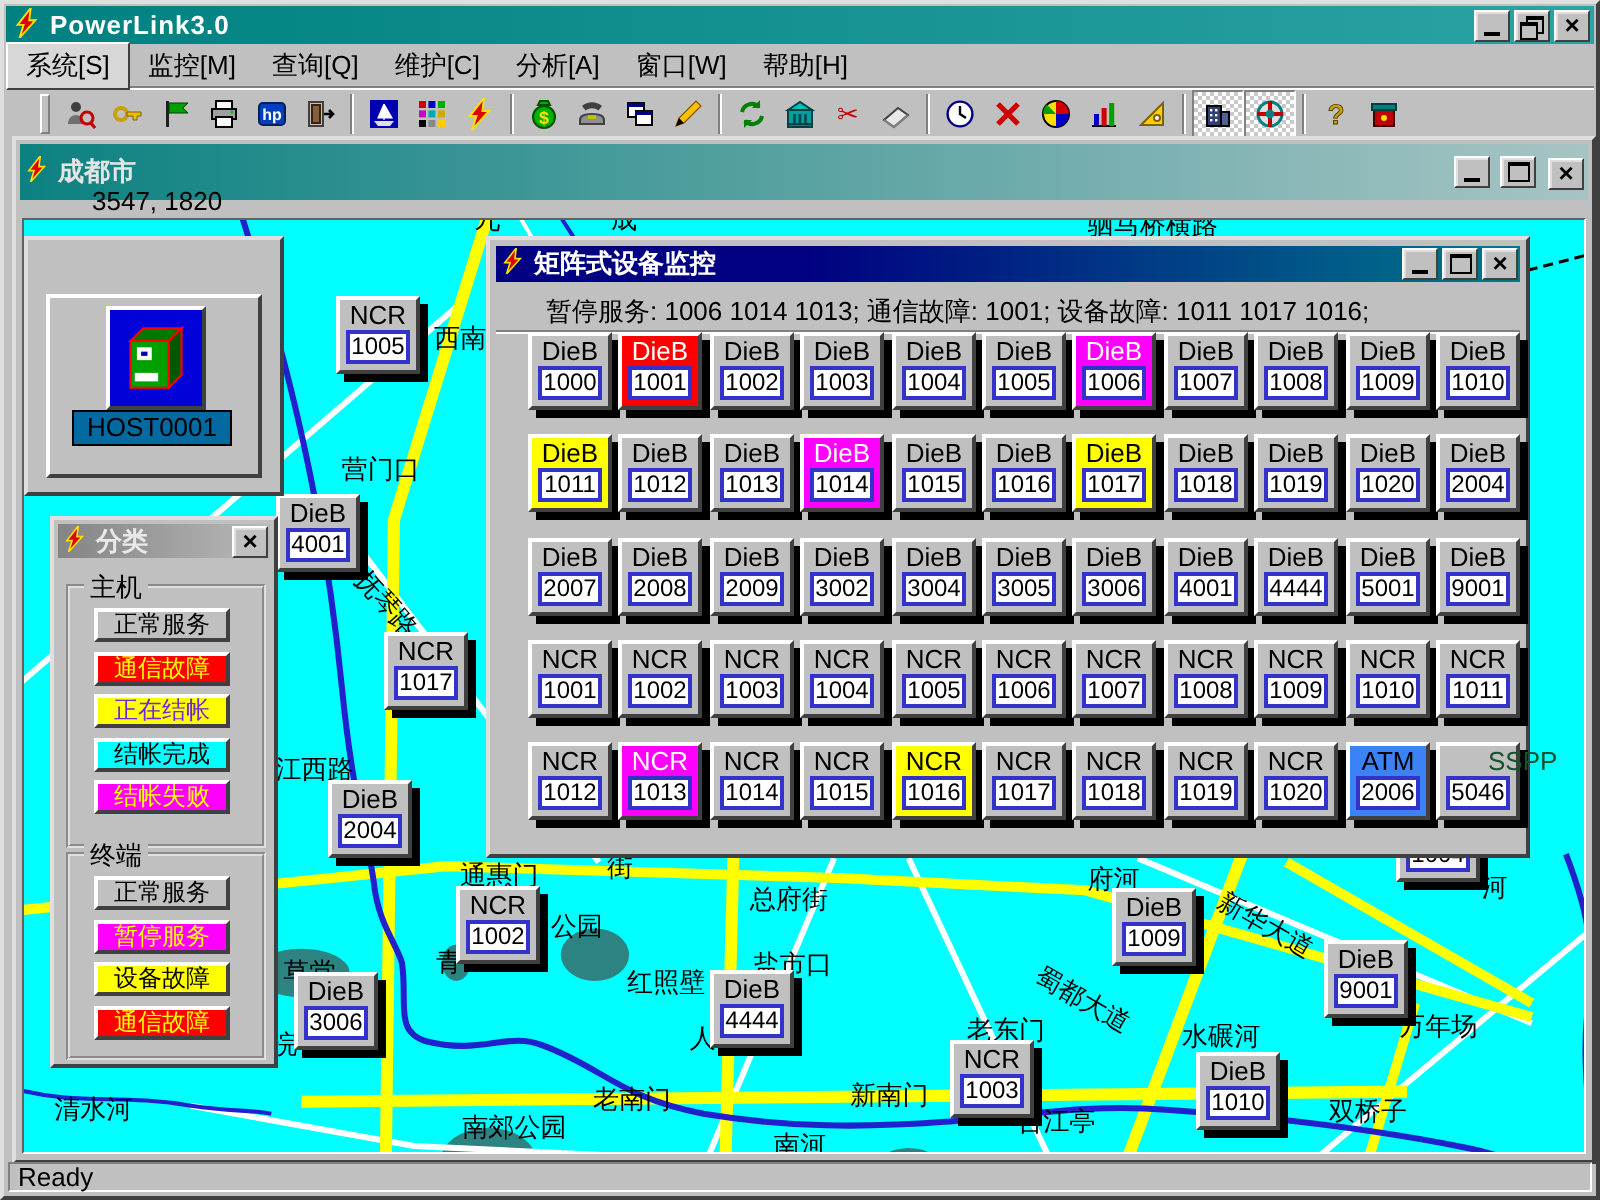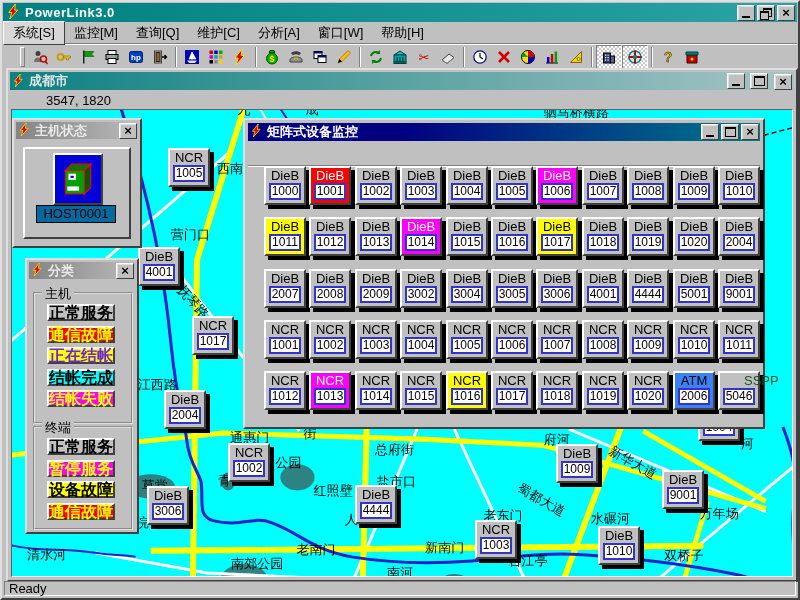--- a/index.html
+++ b/index.html
@@ -27,22 +27,22 @@
            border-bottom:1px solid #808080;box-shadow:0 1px 0 #fff;margin-left:16px;}
   .tgrip{width:3px;height:18px;border:1px solid;border-color:#fff #808080 #808080 #fff;margin:0 3px 0 1px;}
   .tsep{width:0;height:20px;border-left:1px solid #808080;border-right:1px solid #fff;margin:0 3px;}
   .tbtn{width:24px;height:22px;display:flex;align-items:center;justify-content:center;}
   .tbtn.pressed{border:1px solid;border-color:#808080 #fff #fff #808080;
        background:repeating-conic-gradient(#ffffff 0% 25%,#c9c9c9 0% 50%) 0 0/4px 4px;}
   .tbtn svg{width:16px;height:16px;}
   
   #mapwin{position:absolute;left:6px;top:68px;width:788px;height:510px;
           border:2px solid;border-color:#dfdfdf #404040 #404040 #dfdfdf;background:#c0c0c0;}
-  #mapwin .mw-title{position:absolute;left:2px;top:2px;right:2px;height:18px;
-          background:linear-gradient(90deg,#0c8181,#a7c4c4);display:flex;align-items:flex-end;padding-left:2px;}
+  #mapwin .mw-title{position:absolute;left:2px;top:2px;right:2px;height:28px;
+          background:linear-gradient(90deg,#0c8181,#a7c4c4);display:flex;align-items:center;padding-left:2px;}
   #mapwin .mw-title .ttl{color:#e4e4e4;font-weight:bold;margin-left:4px;}
   #mapwin .mw-strip{position:absolute;left:2px;top:21px;right:2px;height:17px;}
   #mapwin .mw-strip span{position:absolute;top:2px;}
   #coords{left:36px;} #mapstatus{left:140px;margin-top:47px;}
   #mapview{position:absolute;left:3px;right:3px;top:39px;bottom:3px;
            border:1px solid;border-color:#606060 #fff #fff #606060;background:#00ffff;overflow:hidden;}
   #mapview svg{display:block;}
   .ml{font-family:"Liberation Sans","DejaVu Sans",sans-serif;font-size:13px;fill:#000;}
   
   .dev{position:absolute;width:38px;box-shadow:4px 4px 0 #000;background:#c0c0c0;
@@ -61,21 +61,21 @@
   #hosticonbtn{position:absolute;left:28px;top:4px;width:46px;height:48px;
              border:2px solid;border-color:#fff #404040 #404040 #fff;background:#0000d8;
              display:flex;align-items:center;justify-content:center;}
   #hostlabel{position:absolute;left:11px;top:56px;width:78px;height:16px;border:1px solid #000;
              background:#0369a1;text-align:center;line-height:16px;font-weight:normal;}
   #claswin{left:25px;top:258px;width:110px;height:272px;}
   .grp{position:absolute;left:6px;width:96px;border:2px groove #dfdfdf;}
   .grp .gl{position:absolute;top:-9px;left:7px;background:#c0c0c0;padding:0 3px;}
   #grp0{top:32px;height:128px;} #grp1{top:166px;height:100px;}
   .leg{position:absolute;left:12px;width:64px;height:13px;border:2px solid;border-color:#fff #404040 #404040 #fff;
-       text-align:center;line-height:13px;font-size:16px;font-weight:bold;}
+       text-align:center;line-height:13px;font-size:12px;}
   
   #dialog{position:absolute;left:243px;top:118px;width:518px;height:307px;z-index:20;
           border:2px solid;border-color:#dfdfdf #404040 #404040 #dfdfdf;background:#c0c0c0;}
   #dialog .dt{position:absolute;left:3px;top:3px;right:3px;height:18px;
           background:linear-gradient(90deg,#000080 30%,#007a8a);display:flex;align-items:center;padding-left:2px;}
   #dialog .dt .ttl{color:#fff;font-weight:bold;margin-left:4px;}
   #dialog .dt .ctl{margin-left:auto;margin-right:1px;display:flex;}
   #dstrip{position:absolute;left:4px;top:25px;right:4px;height:18px;}
   #dstrip span{position:absolute;left:24px;top:2px;}
   #dsep{position:absolute;left:3px;right:3px;top:45px;height:0;border-top:1px solid #808080;border-bottom:1px solid #fff;}
@@ -450,27 +450,20 @@
       <div class="t" style="color: rgb(0, 0, 0);">DieB</div>
       <div class="n">1010</div>
     </div>
     <div class="dev" style="left: 698px; top: 402px; background: rgb(192, 192, 192);">
       <div class="t" style="color: rgb(0, 0, 0);"></div>
       <div class="n">1004</div>
     </div>
   </div>
 
 <div id="hostwin" class="fwin">
-  <div class="ft">
-    <span><svg width="13" height="13" viewBox="0 0 16 16">
-          <path d="M10 0 L3 9 h3.2 L4 16 l8.5-9.5 H9.2 Z" fill="#dd0000" stroke="#ffe000" stroke-width="1"></path>
-        </svg></span>
-    <span class="ttl">主机状态</span>
-    <span class="ctl"><span class="tbtn3 g-x"></span></span>
-  </div>
   <div id="hostpanel">
     <div id="hosticonbtn">
       <svg width="34" height="36" viewBox="0 0 32 32">
         <polygon points="4,8 10,2 28,2 22,8" fill="#007800" stroke="#ff0000"></polygon>
         <polygon points="22,8 28,2 28,24 22,30" fill="#005800" stroke="#ff0000"></polygon>
         <rect x="4" y="8" width="18" height="22" fill="#00a000" stroke="#ff0000"></rect>
         <rect x="7" y="11" width="7" height="6" fill="#ffffff"></rect>
         <rect x="9" y="13" width="3" height="2" fill="#0000c0"></rect>
         <rect x="6" y="23" width="11" height="4" fill="#ffffff"></rect>
       </svg>
@@ -509,20 +502,23 @@
     <span><svg width="13" height="13" viewBox="0 0 16 16">
           <path d="M10 0 L3 9 h3.2 L4 16 l8.5-9.5 H9.2 Z" fill="#dd0000" stroke="#ffe000" stroke-width="1"></path>
         </svg></span>
     <span class="ttl">矩阵式设备监控</span>
     <span class="ctl">
       <span class="tbtn3 g-min"></span>
       <span class="tbtn3 g-max"></span>
       <span class="tbtn3 g-x"></span>
     </span>
   </div>
+  <div id="dstrip">
+    <span>暂停服务:  1006 1014 1013;  通信故障:  1001;  设备故障:  1011 1017 1016;</span>
+  </div>
   <div id="dsep"></div>
   <div id="grid">
       <div class="dev" style="left: 19px; top: 46px; background: rgb(192, 192, 192);">
         <div class="t" style="color: rgb(0, 0, 0);">DieB</div>
         <div class="n">1000</div>
       </div>
       <div class="dev" style="left: 64px; top: 46px; background: rgb(255, 0, 0);">
         <div class="t" style="color: rgb(255, 255, 255);">DieB</div>
         <div class="n">1001</div>
       </div>

